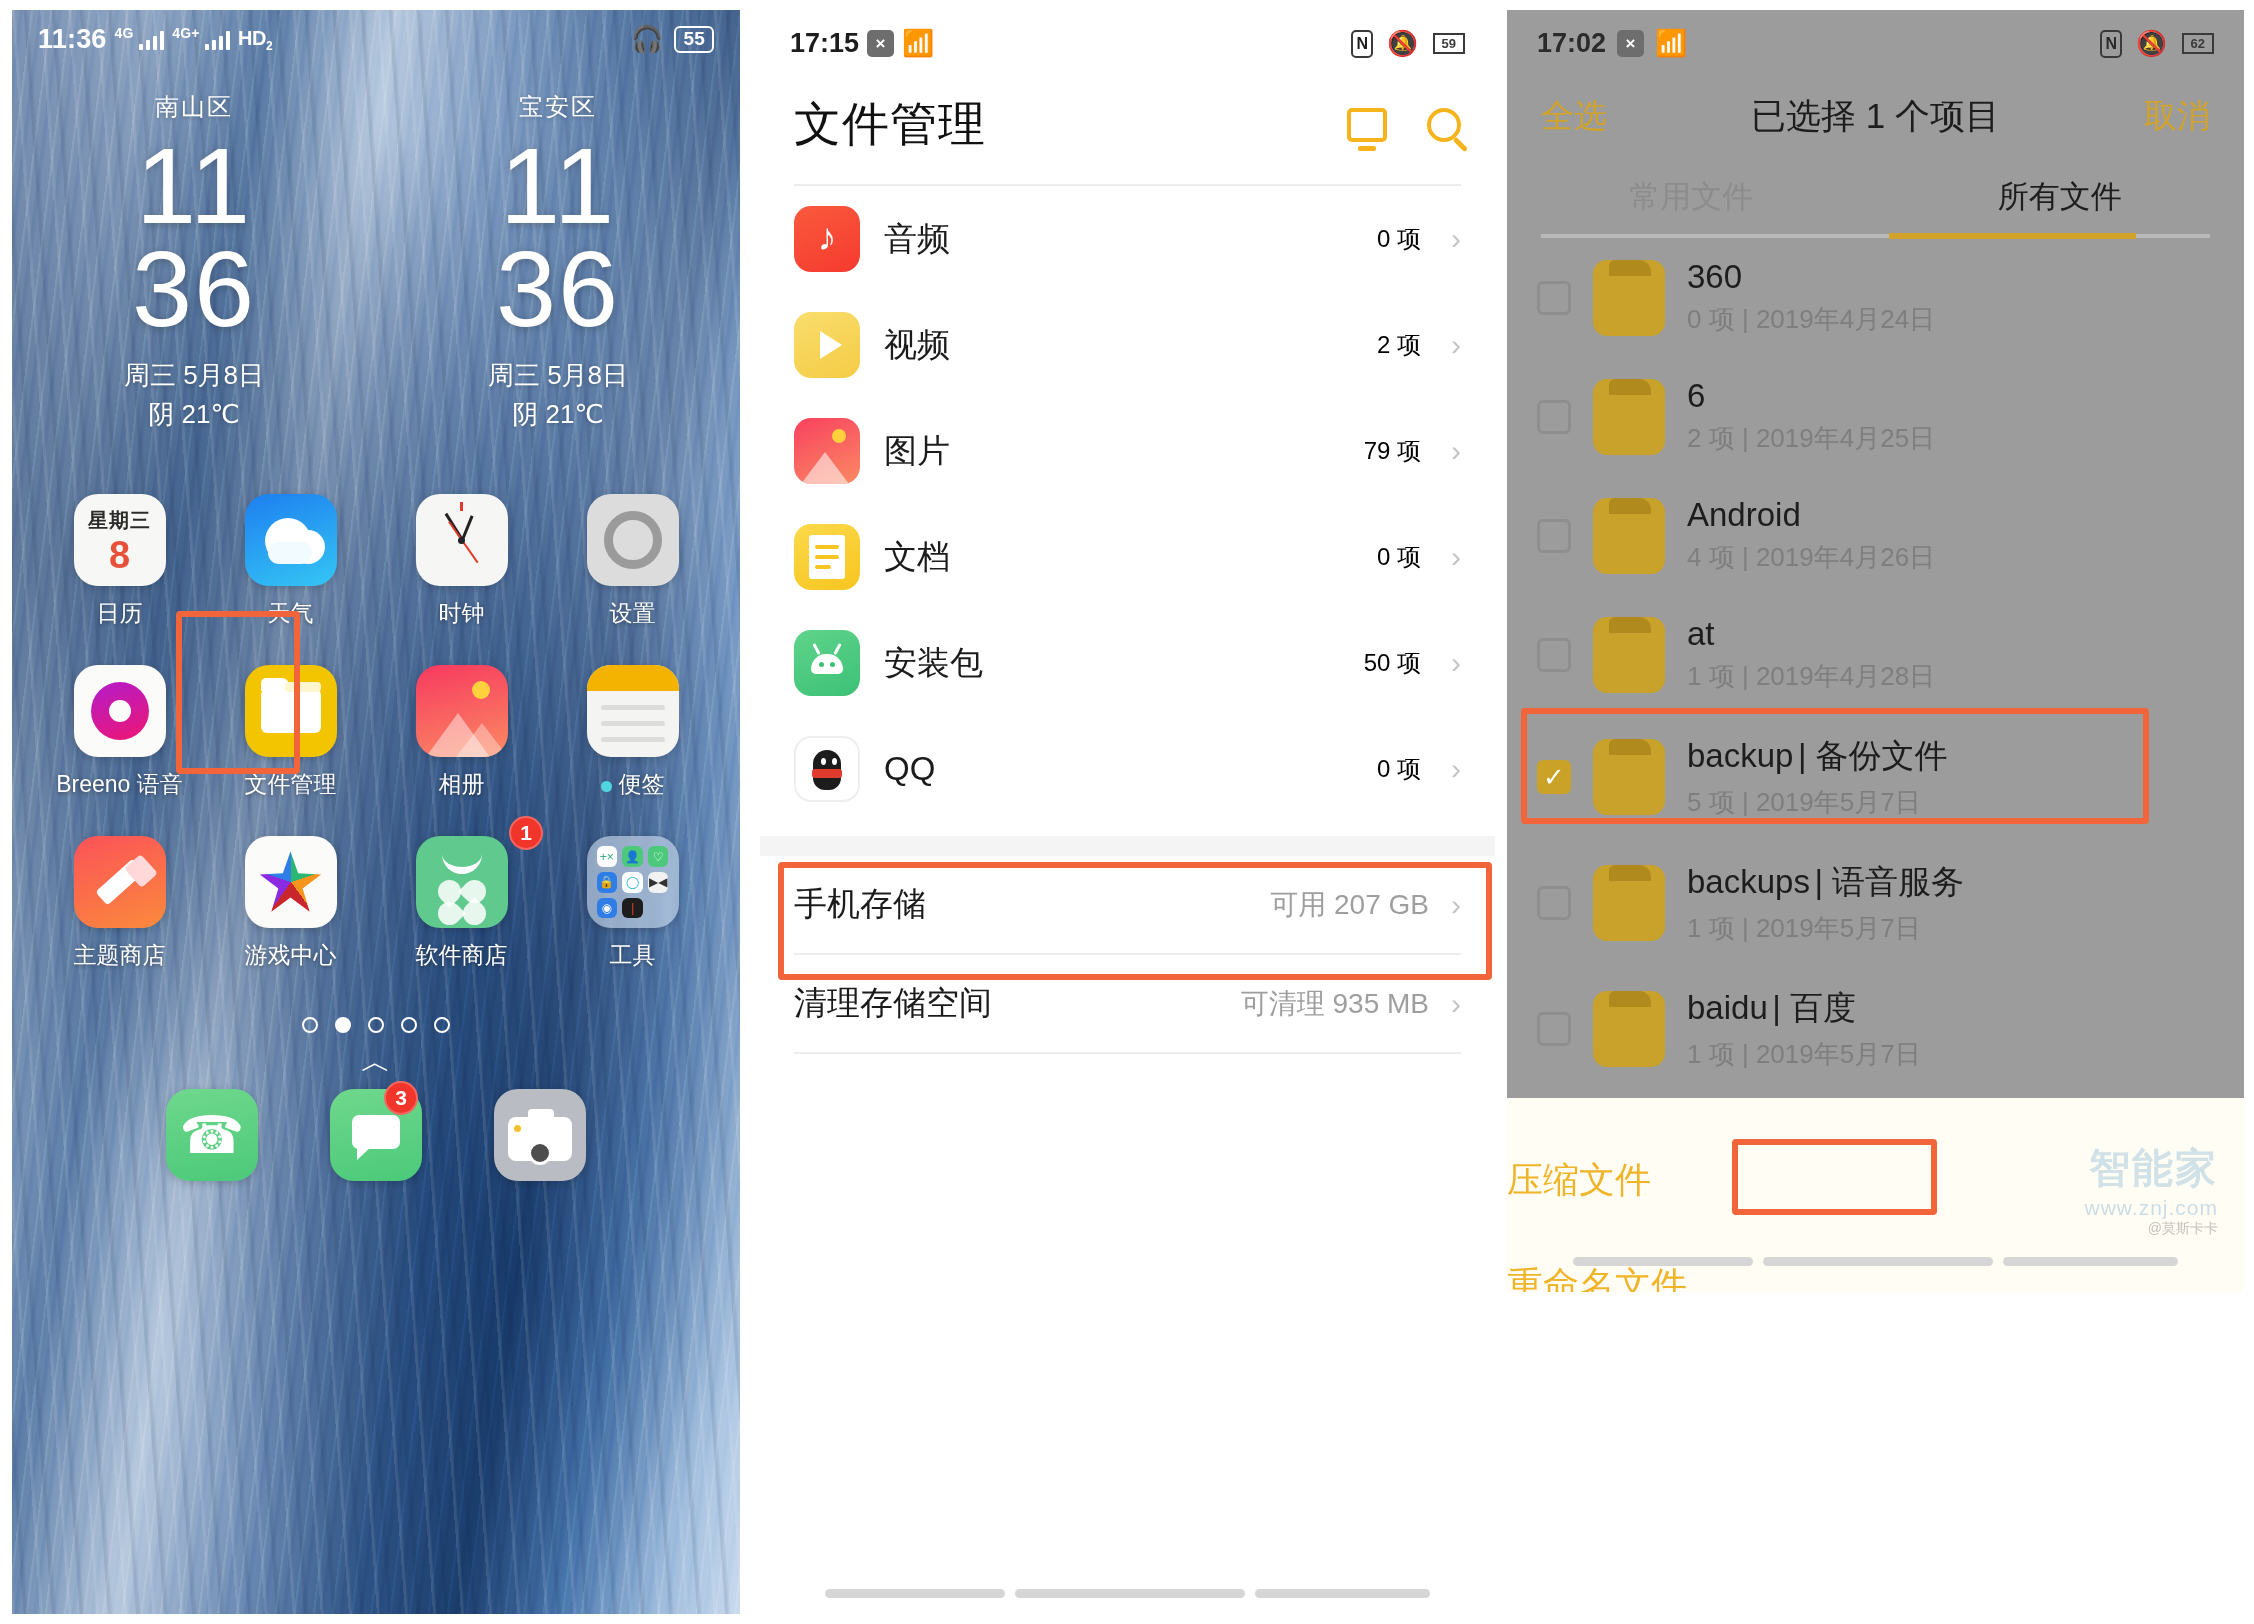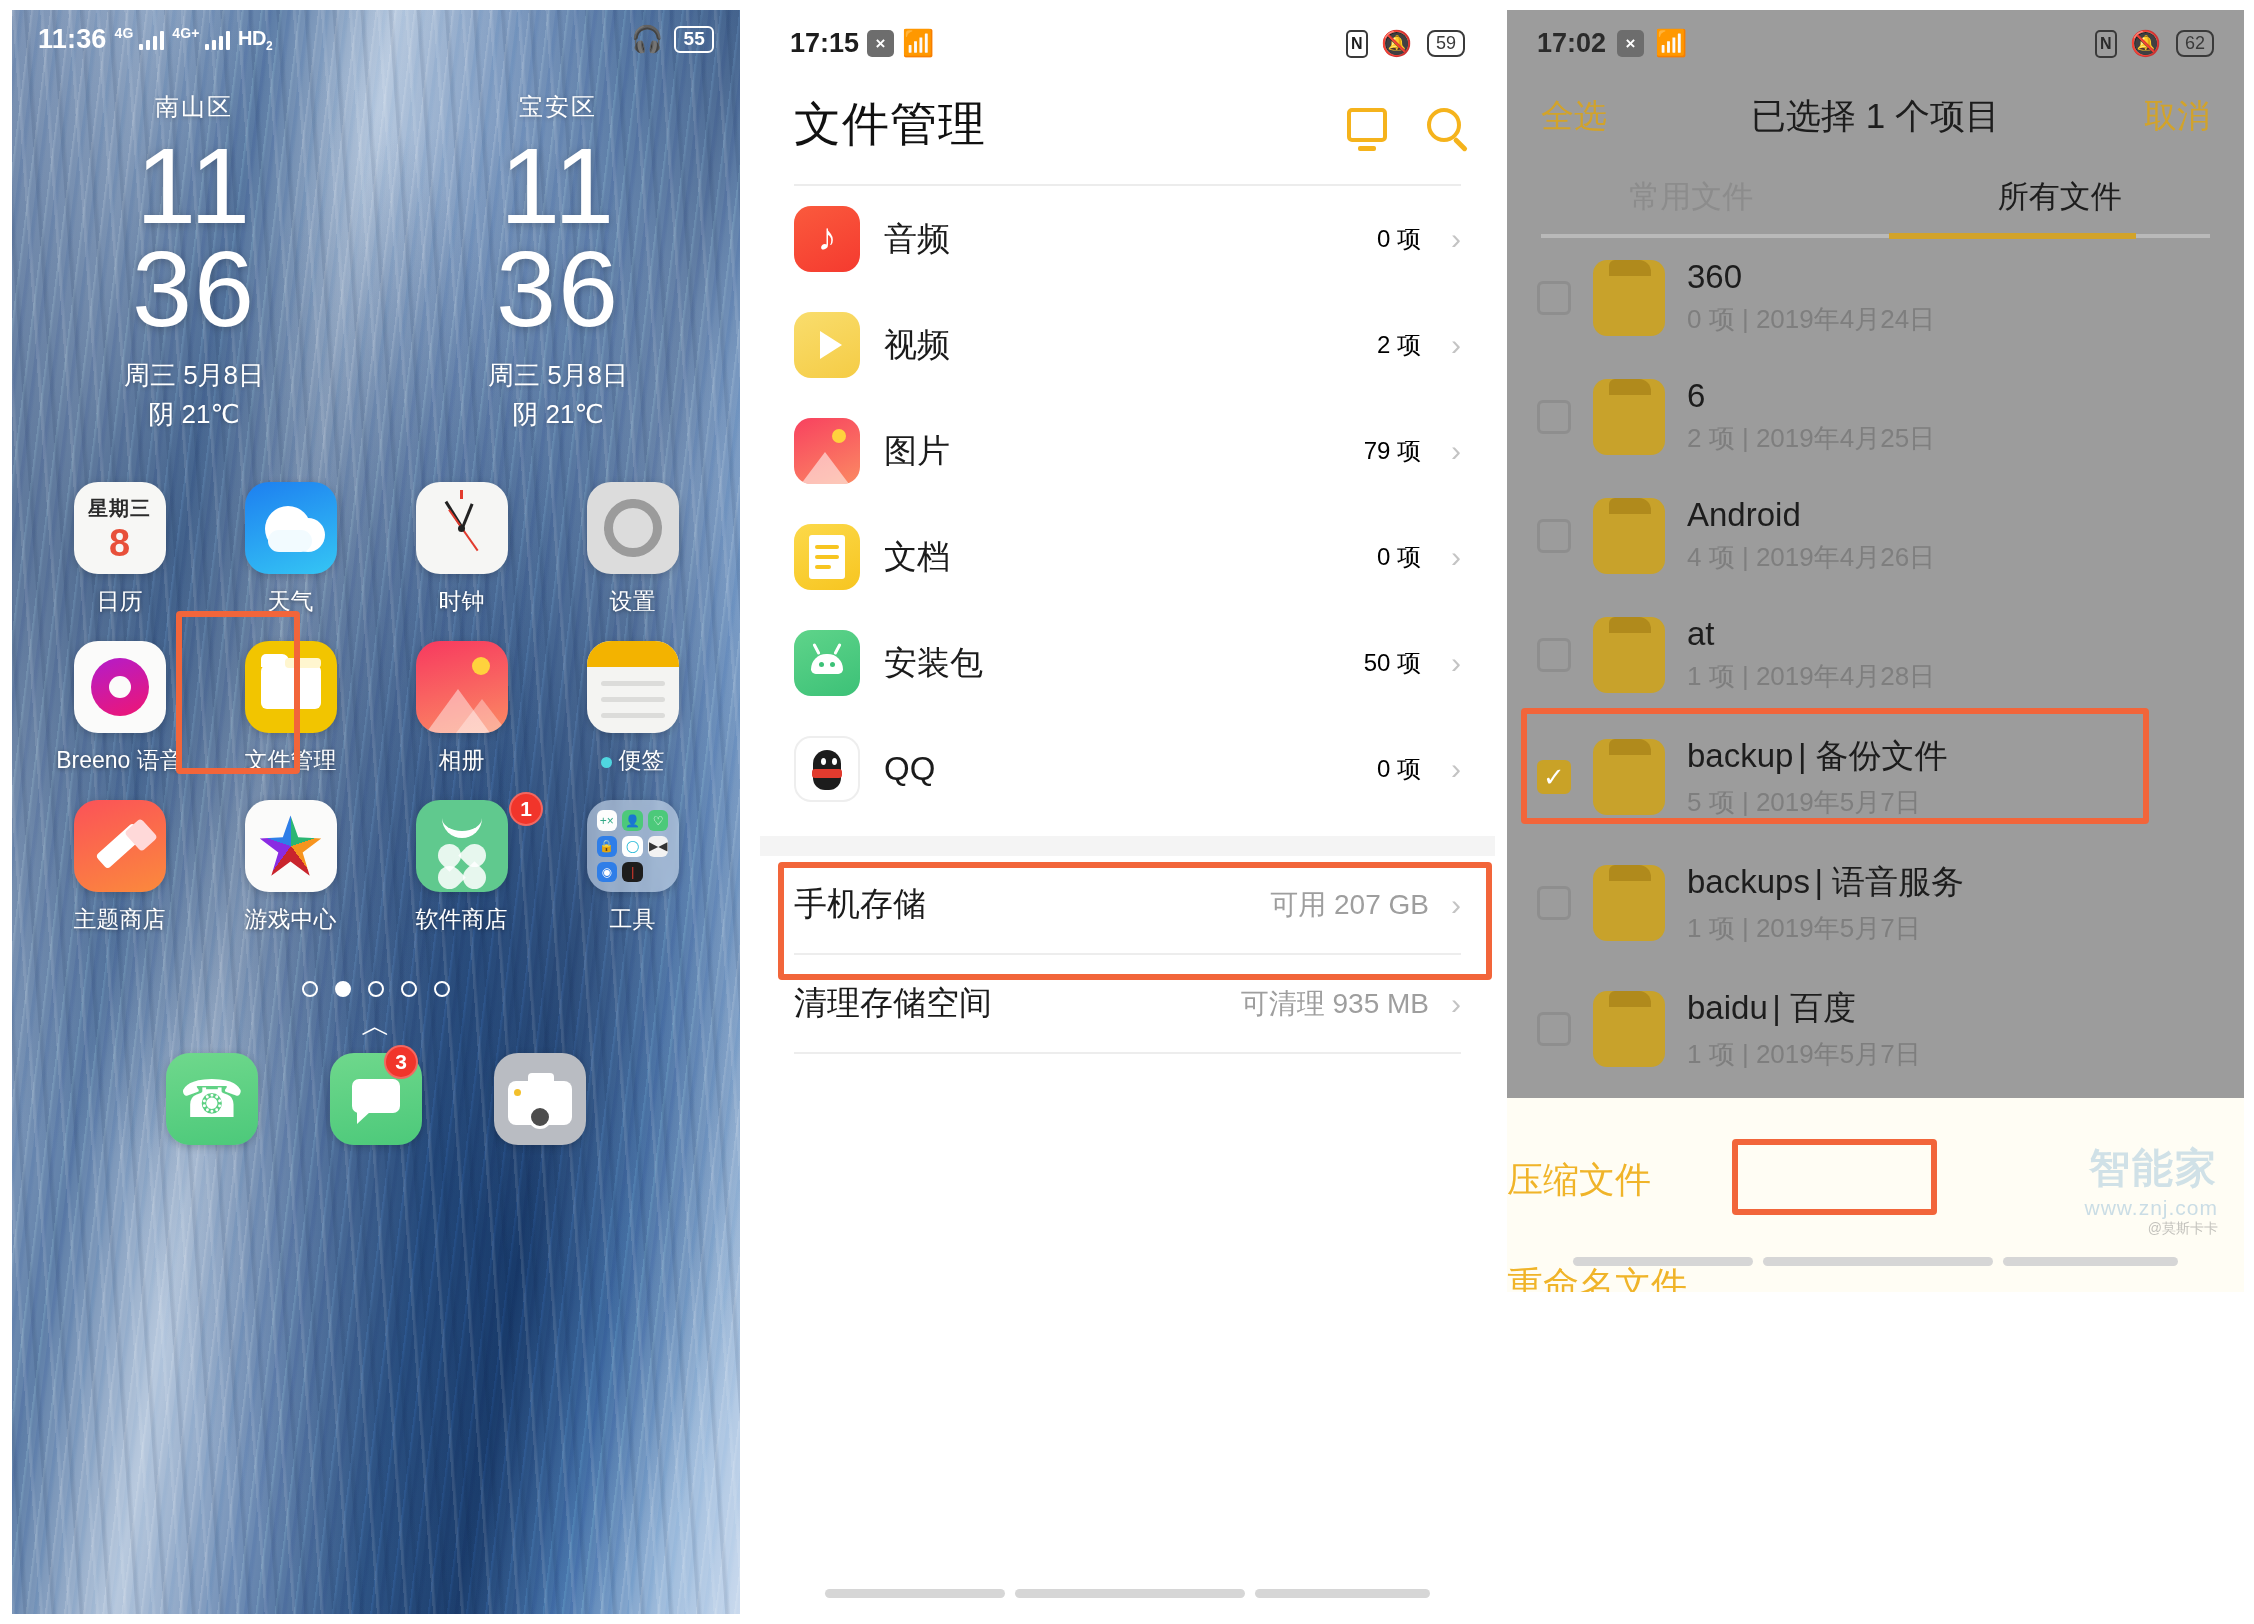--- a/index.html
+++ b/index.html
@@ -78,21 +78,21 @@
   .clockcol .mm{ margin-bottom:16px; }
   .clockcol .dt, .clockcol .wt { font-size:26px; font-weight:400; line-height:1.5; text-shadow:0 1px 4px rgba(0,0,0,.25);}
 
   .grid {
     margin-top: 48px;
     display:grid; grid-template-columns: repeat(4, 1fr);
     row-gap: 24px; padding: 0 22px;
   }
   .app { display:flex; flex-direction:column; align-items:center; position:relative;}
   .app .ic { width:92px; height:92px; border-radius:24px; position:relative; overflow:hidden;
-             box-shadow:0 2px 8px rgba(0,0,0,.18); }
+             box-shadow:0 2px 8px rgba(0,0,0,.18);margin-top:12px; }
   .app .lb { margin-top:12px; color:#fff; font-size:23px; text-shadow:0 1px 4px rgba(0,0,0,.45); white-space:nowrap;}
   .app .lb.dot::before{
     content:""; display:inline-block; width:11px; height:11px; border-radius:50%;
     background:#4fd6e0; margin-right:7px; vertical-align:middle;
   }
   .badge {
     position:absolute; top:-8px; right:4px; min-width:34px; height:34px; border-radius:17px;
     background:#f1352b; color:#fff; font-size:21px; font-weight:700;
     display:flex; align-items:center; justify-content:center; border:2px solid rgba(255,255,255,.25);
   }
@@ -172,21 +172,21 @@
   
   .panel2 { position:relative; width:751px; height:1624px; background:#fff; padding:10px 8px 0 8px;}
   .phone2 { width:100%; height:100%; background:#fff; position:relative; overflow:hidden;}
   .sb2 { display:flex; align-items:center; justify-content:space-between; padding:18px 30px 0 30px;
          color:#1d1d1d; font-size:27px; font-weight:600;}
   .sb2 .l{display:flex;align-items:center;gap:8px;}
   .sb2 .r{display:flex;align-items:center;gap:14px;}
   .xicon{display:inline-flex;align-items:center;justify-content:center;width:27px;height:27px;border-radius:5px;background:#6d6d6d;color:#fff;font-size:17px;font-weight:700;}
   .wifi{font-size:26px;}
   .nfc{border:2.5px solid #3a3a3a;border-radius:5px;width:22px;height:28px;display:inline-flex;align-items:center;justify-content:center;font-size:16px;font-weight:700;}
-  .batt2{border:2.5px solid #3a3a3a;border-radius:8px;padding:1px 7px;font-size:18px;font-weight:400;color:#3a3a3a;}
+  .batt2{border:2.5px solid #3a3a3a;border-radius:0;padding:1px 7px;font-size:13px;font-weight:700;color:#3a3a3a;}
   .mute{font-size:25px;}
   .p2-title { display:flex; align-items:center; justify-content:space-between; padding:34px 34px 0 34px;}
   .p2-title h1{ font-size:47px; font-weight:500; color:#111; letter-spacing:1px;}
   .p2-title .acts{ display:flex; align-items:center; gap:40px; }
   .mon{ width:40px;height:34px;border:4px solid #f5b31c;border-radius:5px; position:relative;}
   .mon::after{content:"";position:absolute;left:50%;bottom:-13px;margin-left:-9px;width:18px;height:5px;background:#f5b31c;border-radius:2px;}
   .srch{ width:34px;height:34px;border:4.5px solid #f5b31c;border-radius:50%; position:relative;}
   .srch::after{content:"";position:absolute;right:-12px;bottom:-9px;width:17px;height:4.5px;background:#f5b31c;border-radius:3px;transform:rotate(45deg);}
   .p2-sep{ height:2px; background:#ececec; margin:28px 34px 0 34px;}
   .cat { display:flex; align-items:center; padding:20px 34px; gap:24px;}

